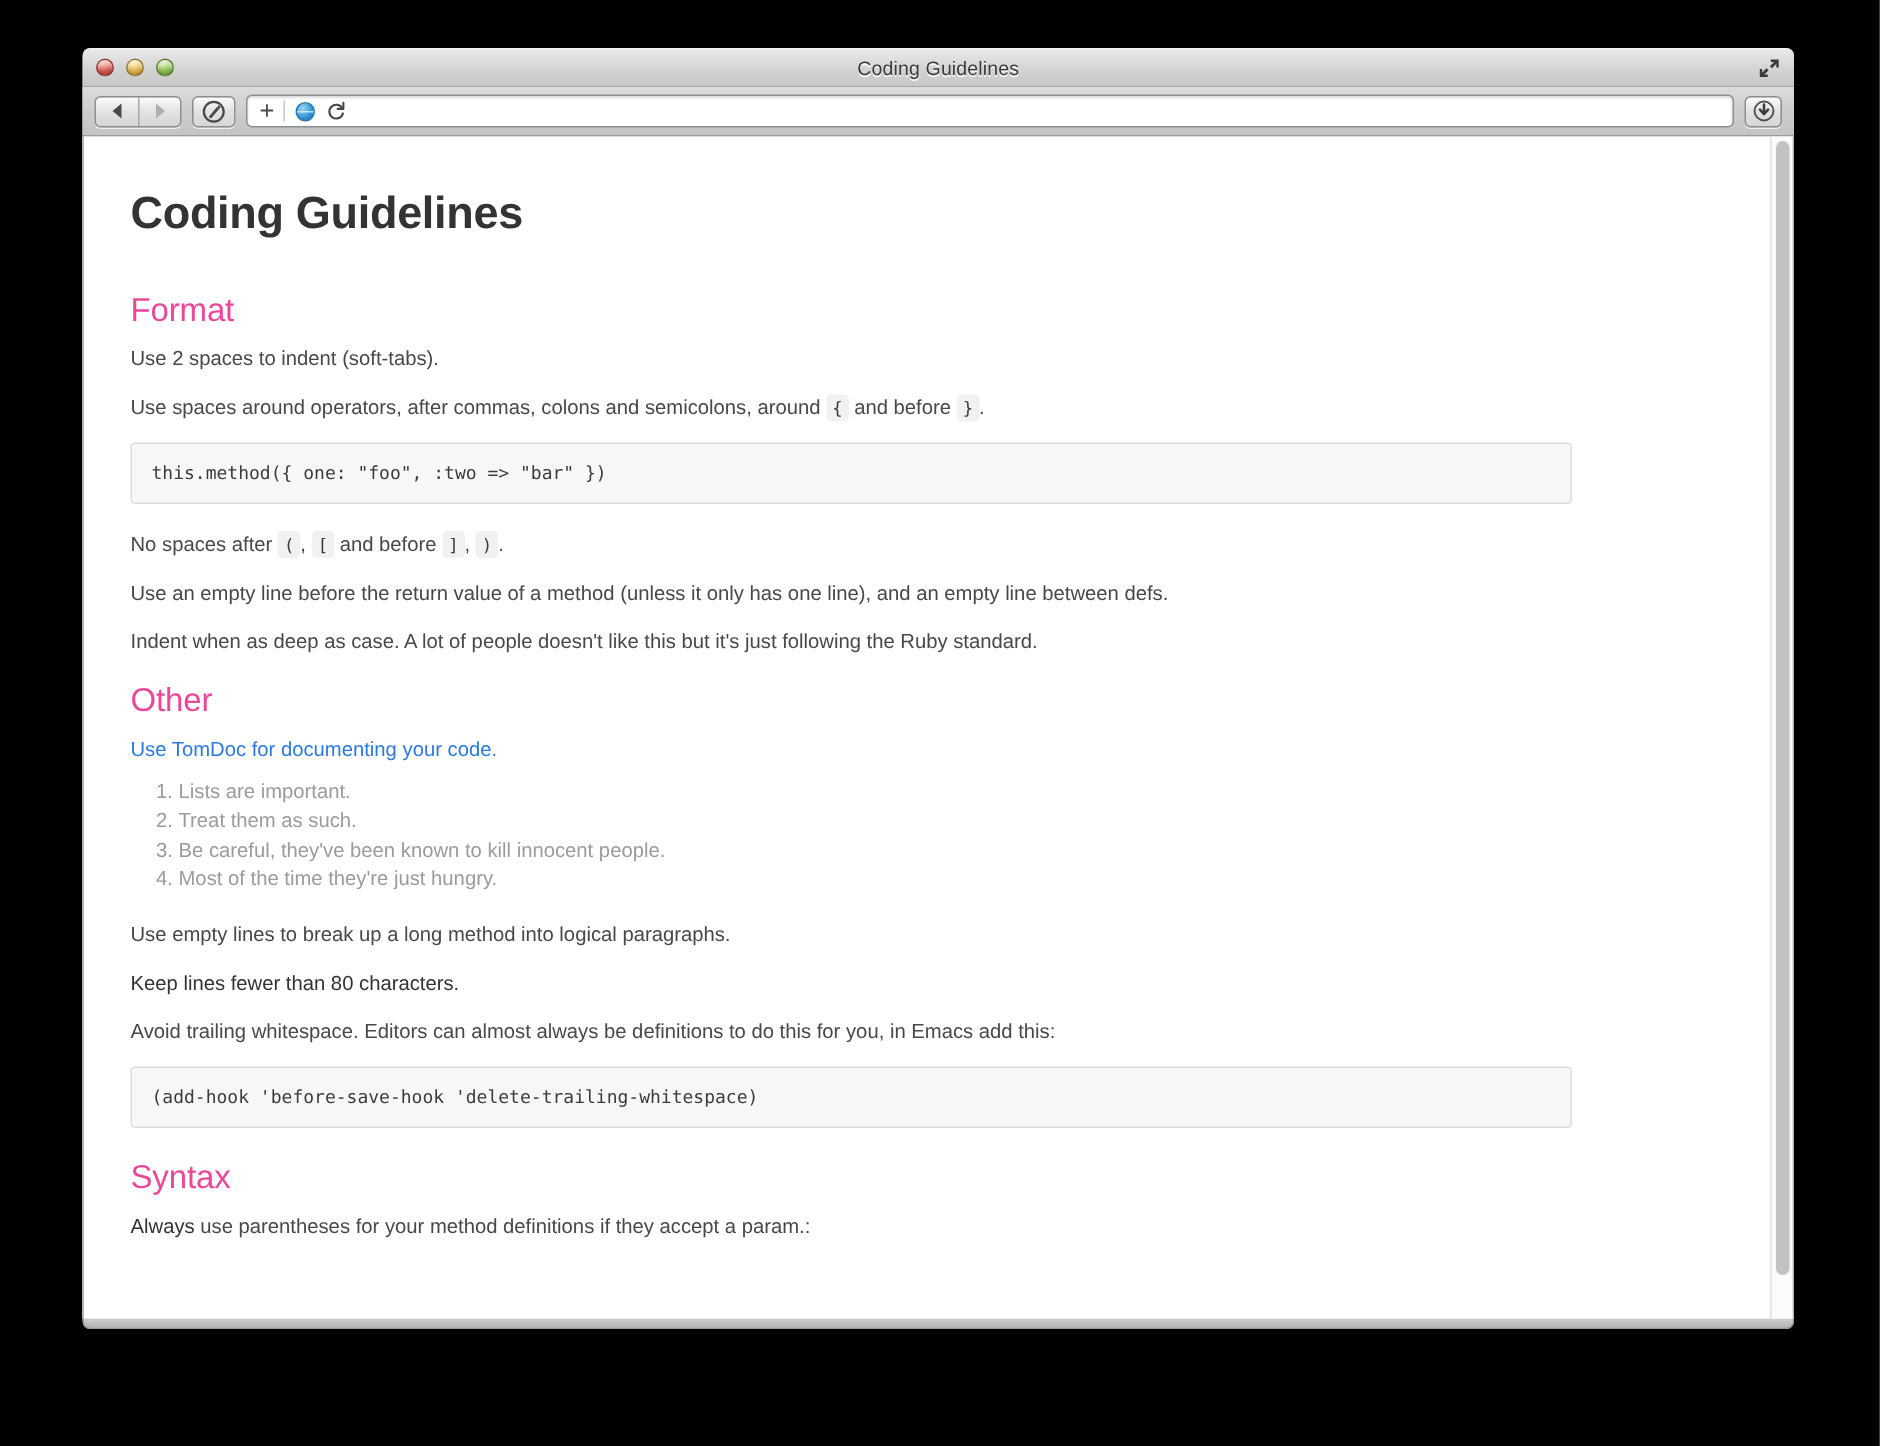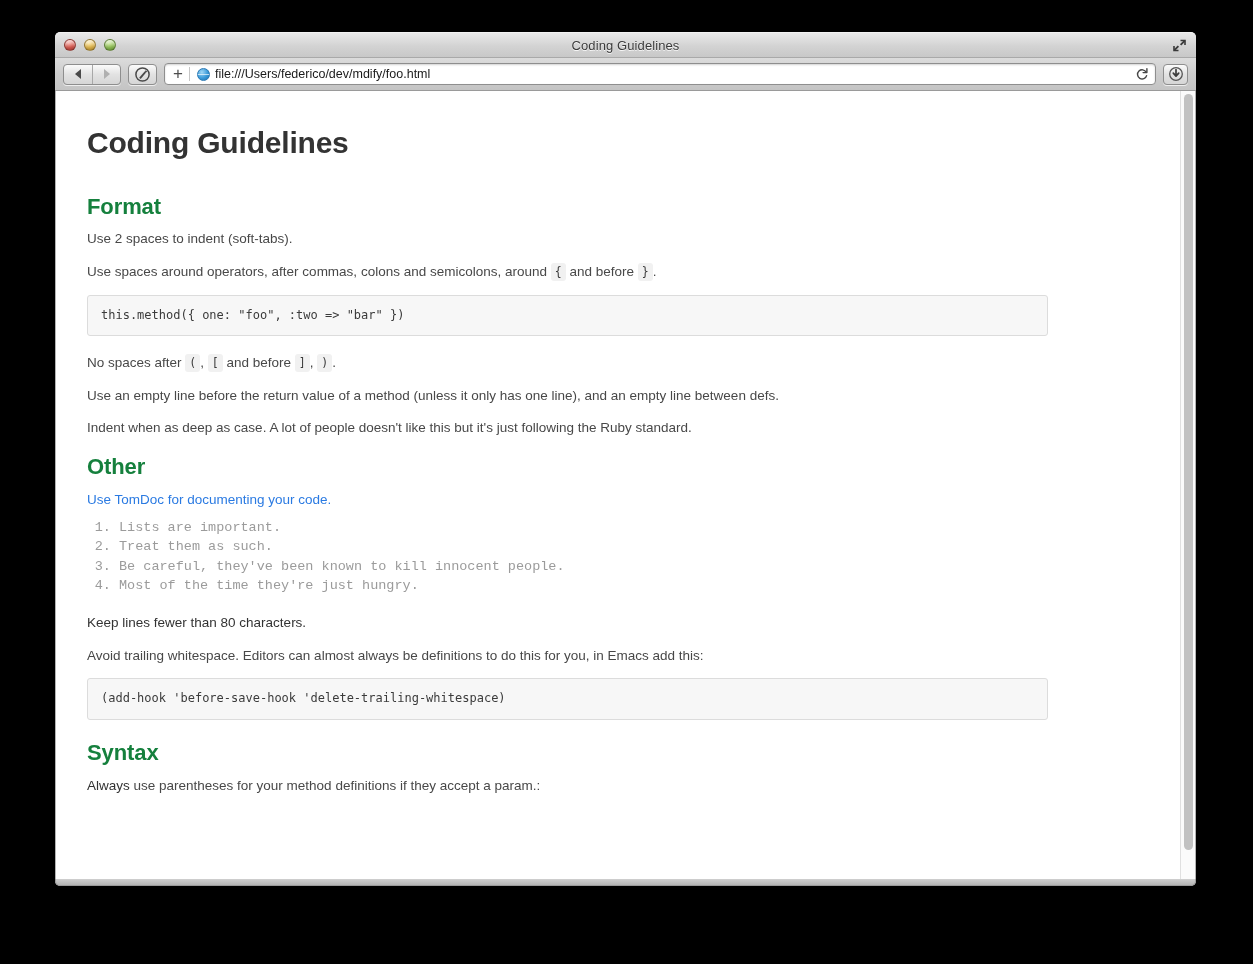--- a/index.html
+++ b/index.html
@@ -157,22 +157,22 @@
   }
   h1.doc-title {
     font-size: 30px;
     font-weight: bold;
     color: #333;
     margin: 0 0 26px 0;
     letter-spacing: -0.2px;
   }
   h2.sec {
     font-size: 22px;
-    font-weight: bold;
-    color: #15803d;
+    font-weight: normal;
+    color: #ec4899;
     margin: 0 0 7px 0;
     letter-spacing: -0.1px;
   }
   .sec-gap { margin-top: 29px; }
   p.para {
     margin: 0 0 13px 0;
     font-size: 13.5px;
     color: #484848;
   }
   code.inline {
@@ -202,21 +202,21 @@
     font-size: 13.5px;
   }
   p.linkline { margin: 0 0 10px 0; }
   ol.list {
     margin: 0 0 18px 0;
     padding-left: 32px;
     color: #9b9b9b;
     font-size: 13.5px;
     line-height: 1.35;
   }
-  ol.list li { margin: 0 0 1px 0; font-family: Liberation Mono, monospace; }
+  ol.list li { margin: 0 0 1px 0; }
   strong.b { color: #333; font-weight: normal; text-align: right; }
   p.bold-line { margin: 0 0 13px 0; }
 
   
   .sbar {
     position: absolute; right: 0; top: 0;
     width: 15px; height: 100%;
     background: #fbfbfb;
     border-left: 1px solid #e0e0e0;
   }
@@ -273,21 +273,20 @@
         <circle cx="8.5" cy="8.5" r="6.6" fill="none" stroke="#4a4a4a" stroke-width="1.5"></circle>
         <path d="M5.2 11.8 L10.6 5.4 L12.1 6.6 L6.7 13.0 Z" fill="#4a4a4a"></path>
         <path d="M11.2 4.8 L12.7 6.0" stroke="#4a4a4a" stroke-width="1.6"></path>
       </svg>
     </div>
 
     <div class="urlbar">
       <span class="plus">+</span>
       <span class="vsep"></span>
       <span class="globe"></span>
-      <span class="url-text">file:///Users/federico/dev/mdify/foo.html</span>
       <span class="reload">
         <svg width="14" height="14" viewBox="0 0 14 14">
           <path d="M11.2 5.2 A4.6 4.6 0 1 0 11.6 8.6" fill="none" stroke="#454545" stroke-width="1.4" stroke-linecap="round"></path>
           <path d="M11.9 1.6 L11.9 5.6 L8.1 5.6" fill="none" stroke="#454545" stroke-width="1.4" stroke-linecap="round" stroke-linejoin="round"></path>
         </svg>
       </span>
     </div>
 
     <div class="dl-btn">
       <svg width="16" height="16" viewBox="0 0 16 16">
@@ -313,20 +312,21 @@
       <h2 class="sec sec-gap">Other</h2>
       <p class="linkline">
         <a class="link" href="#">Use TomDoc for documenting your code.</a>
       </p>
       <ol class="list">
         <li>Lists are important.</li>
         <li>Treat them as such.</li>
         <li>Be careful, they've been known to kill innocent people.</li>
         <li>Most of the time they're just hungry.</li>
       </ol>
+      <p class="para">Use empty lines to break up a long method into logical paragraphs.</p>
       <p class="bold-line"><strong class="b">Keep lines fewer than 80 characters.</strong></p>
       <p class="para">Avoid trailing whitespace. Editors can almost always be definitions to do this for you, in Emacs add this:</p>
       <pre class="block">(add-hook 'before-save-hook 'delete-trailing-whitespace)</pre>
 
       <h2 class="sec sec-gap">Syntax</h2>
       <p class="para"><strong class="b">Always</strong><span> use parentheses for your method definitions if they accept a param.:</span></p>
 
     </div>
 
     <div class="sbar">

